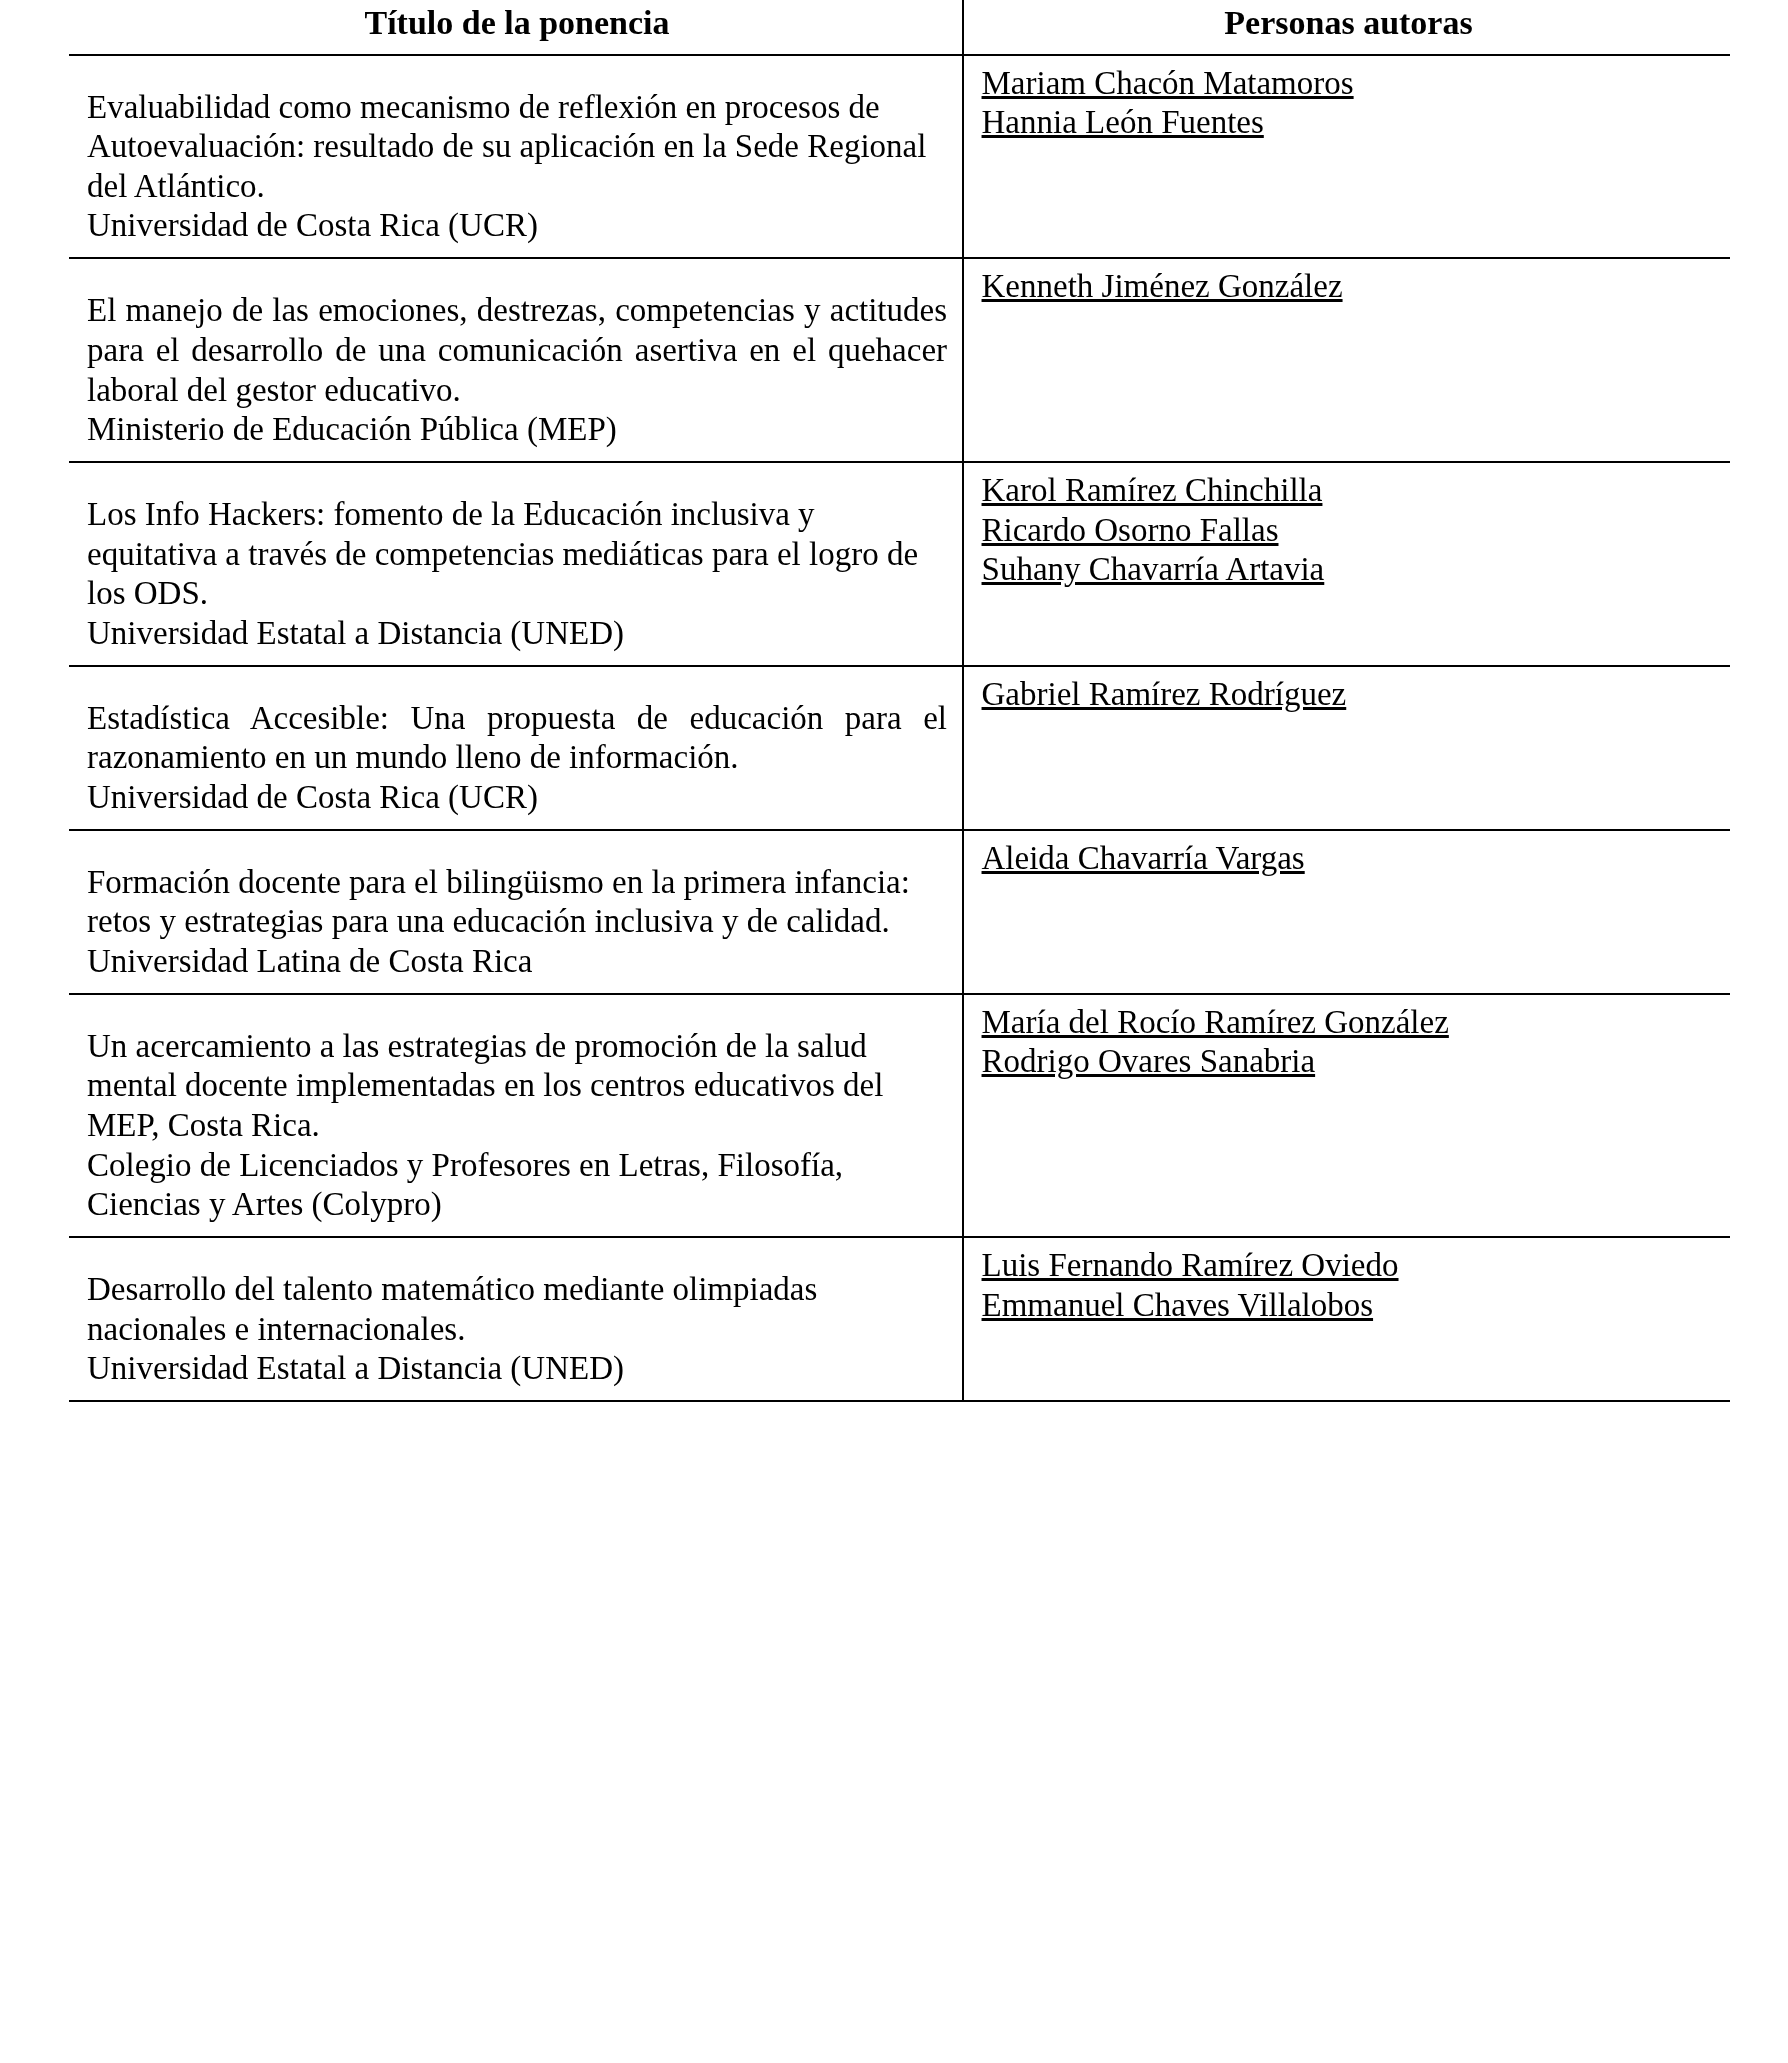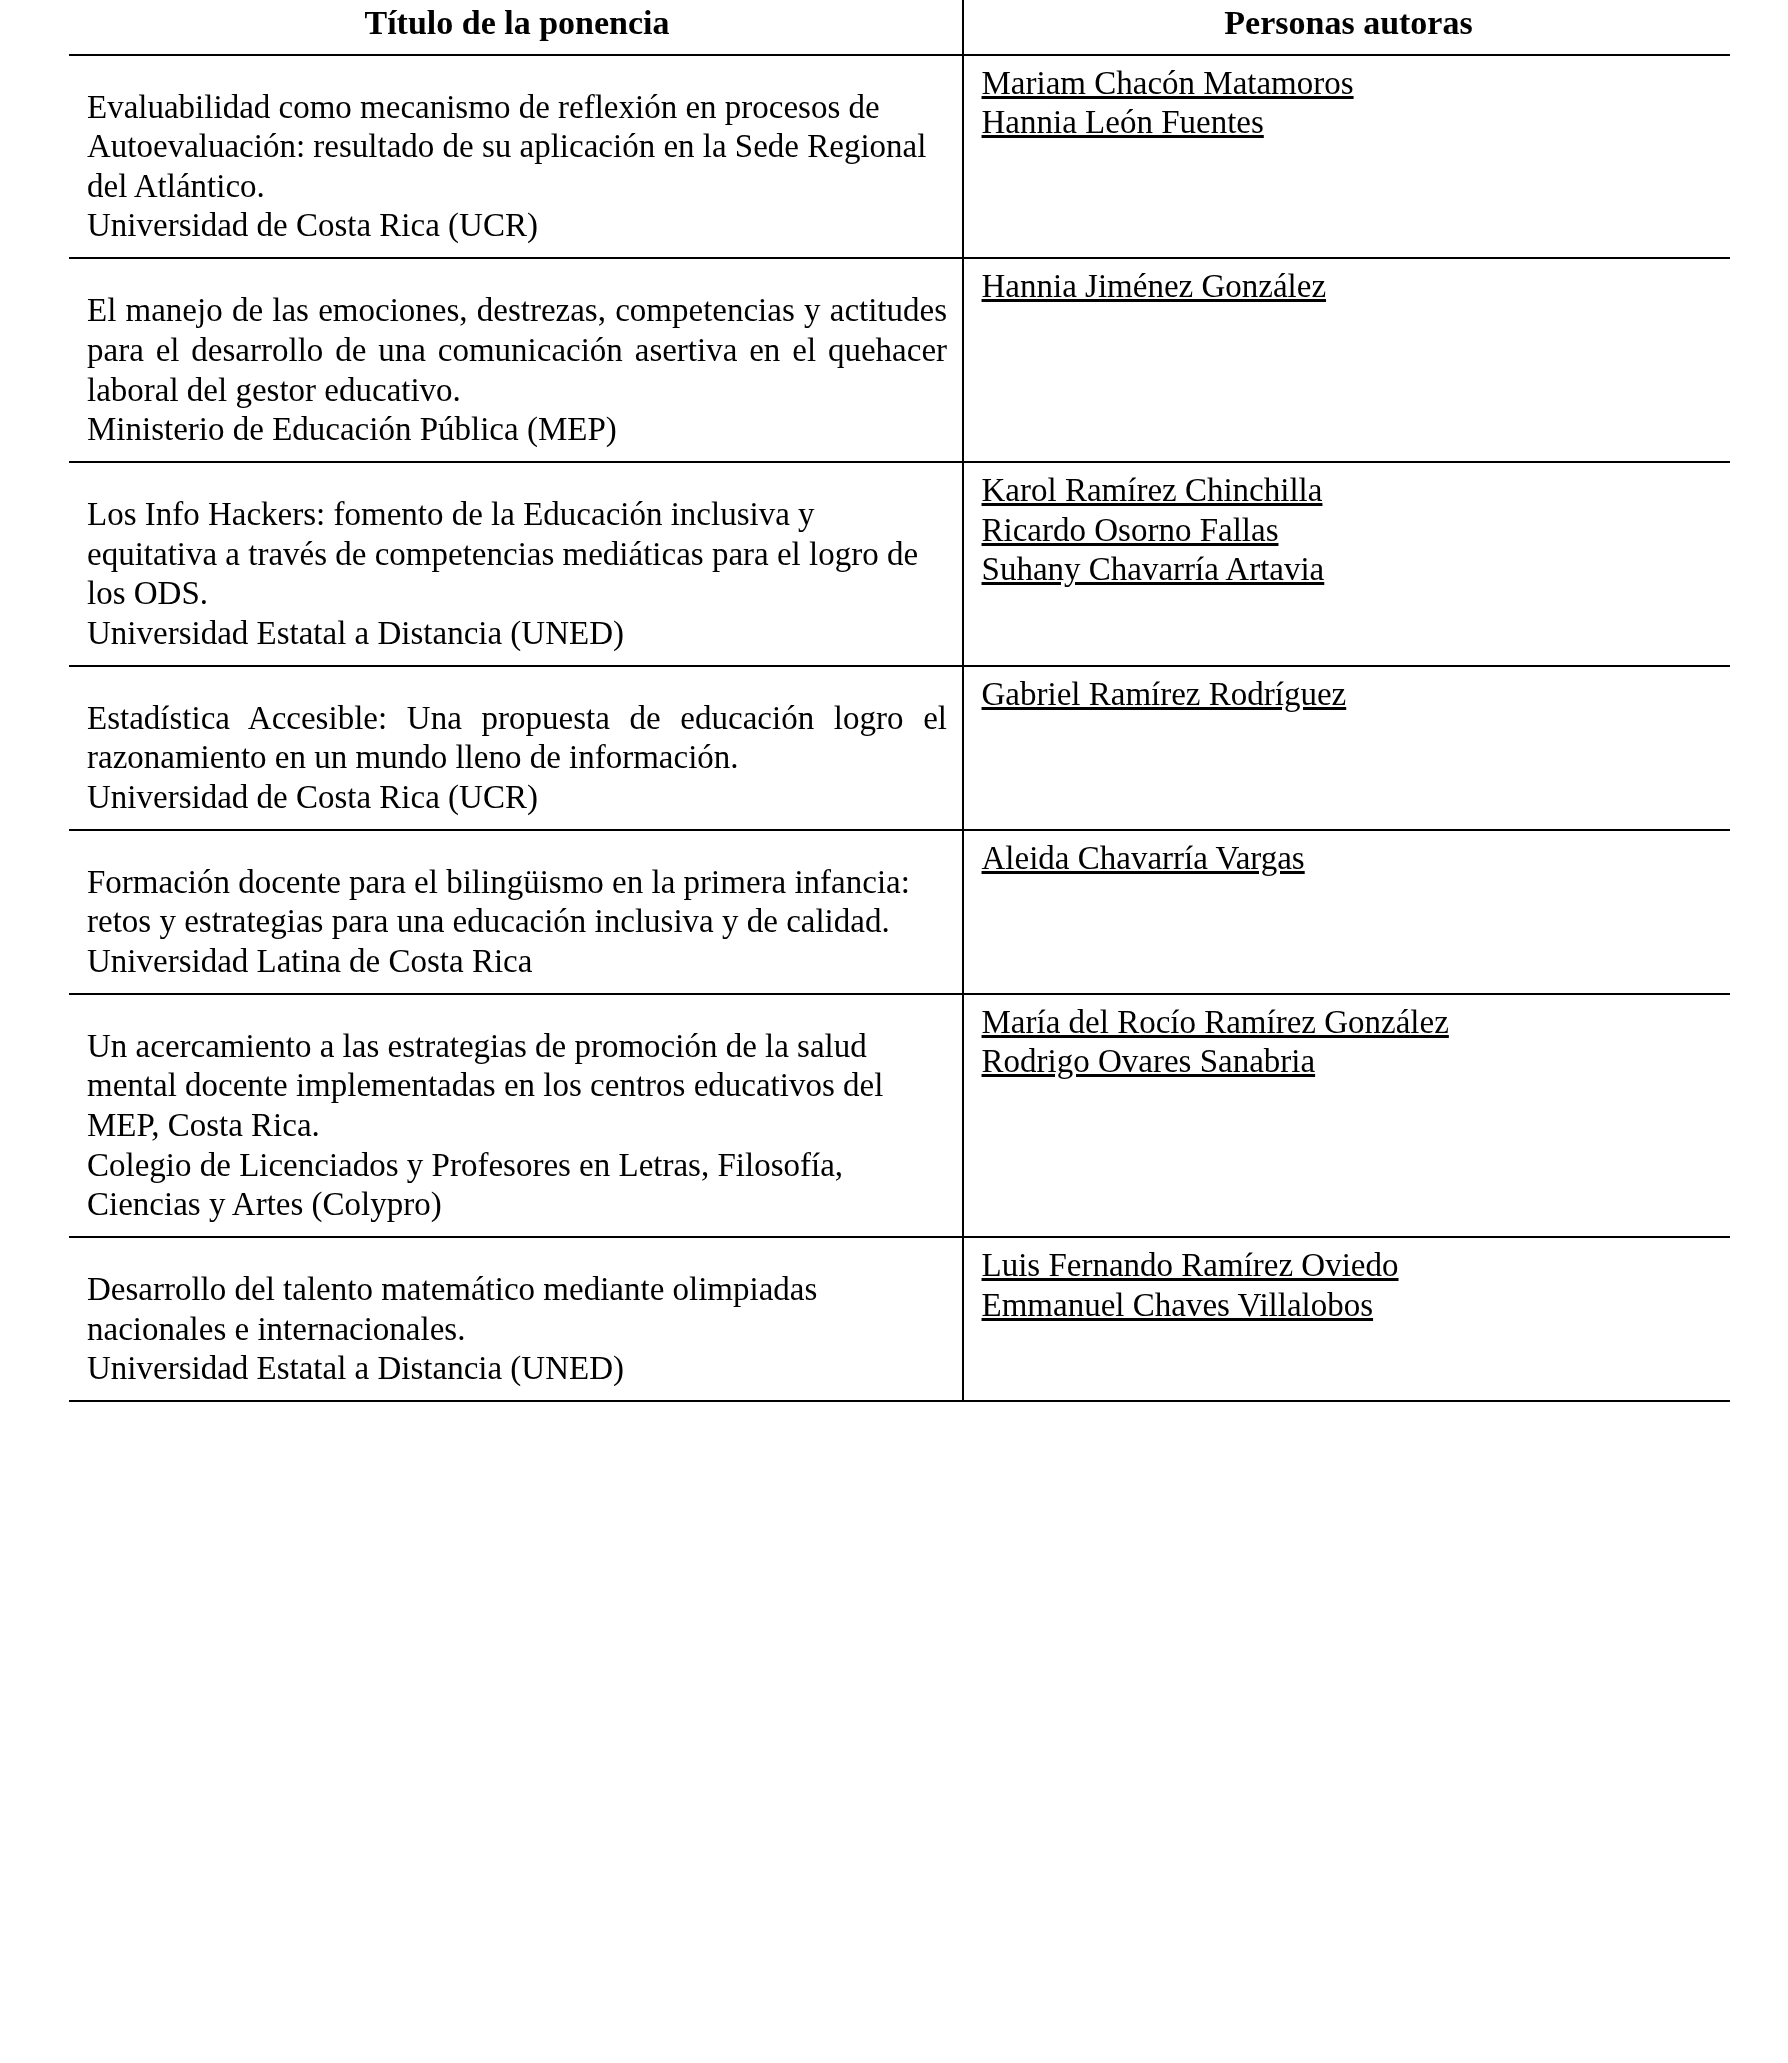--- a/index.html
+++ b/index.html
@@ -109,37 +109,37 @@
             <span class="autor-line">Mariam Chacón Matamoros</span>
             <span class="autor-line">Hannia León Fuentes</span>
           </td>
         </tr>
         <tr>
           <td class="titulo">
             <span class="p-block just">El manejo de las emociones, destrezas, competencias y actitudes para el desarrollo de una comunicación asertiva en el quehacer laboral del gestor educativo.</span>
             <span class="afil">Ministerio de Educación Pública (MEP)</span>
           </td>
           <td class="autores">
-            <span class="autor-line">Hannia Jiménez González</span>
+            <span class="autor-line">Kenneth Jiménez González</span>
           </td>
         </tr>
         <tr>
           <td class="titulo">
             <span class="p-block">Los Info Hackers: fomento de la Educación inclusiva y equitativa a través de competencias mediáticas para el logro de los ODS.</span>
             <span class="afil">Universidad Estatal a Distancia (UNED)</span>
           </td>
           <td class="autores">
             <span class="autor-line">Karol Ramírez Chinchilla</span>
             <span class="autor-line">Ricardo Osorno Fallas</span>
             <span class="autor-line">Suhany Chavarría Artavia</span>
           </td>
         </tr>
         <tr>
           <td class="titulo">
-            <span class="p-block just">Estadística Accesible: Una propuesta de educación logro el razonamiento en un mundo lleno de información.</span>
+            <span class="p-block just">Estadística Accesible: Una propuesta de educación para el razonamiento en un mundo lleno de información.</span>
             <span class="afil">Universidad de Costa Rica (UCR)</span>
           </td>
           <td class="autores">
             <span class="autor-line">Gabriel Ramírez Rodríguez</span>
           </td>
         </tr>
         <tr>
           <td class="titulo">
             <span class="p-block">Formación docente para el bilingüismo en la primera infancia: retos y estrategias para una educación inclusiva y de calidad.</span>
             <span class="afil">Universidad Latina de Costa Rica</span>

